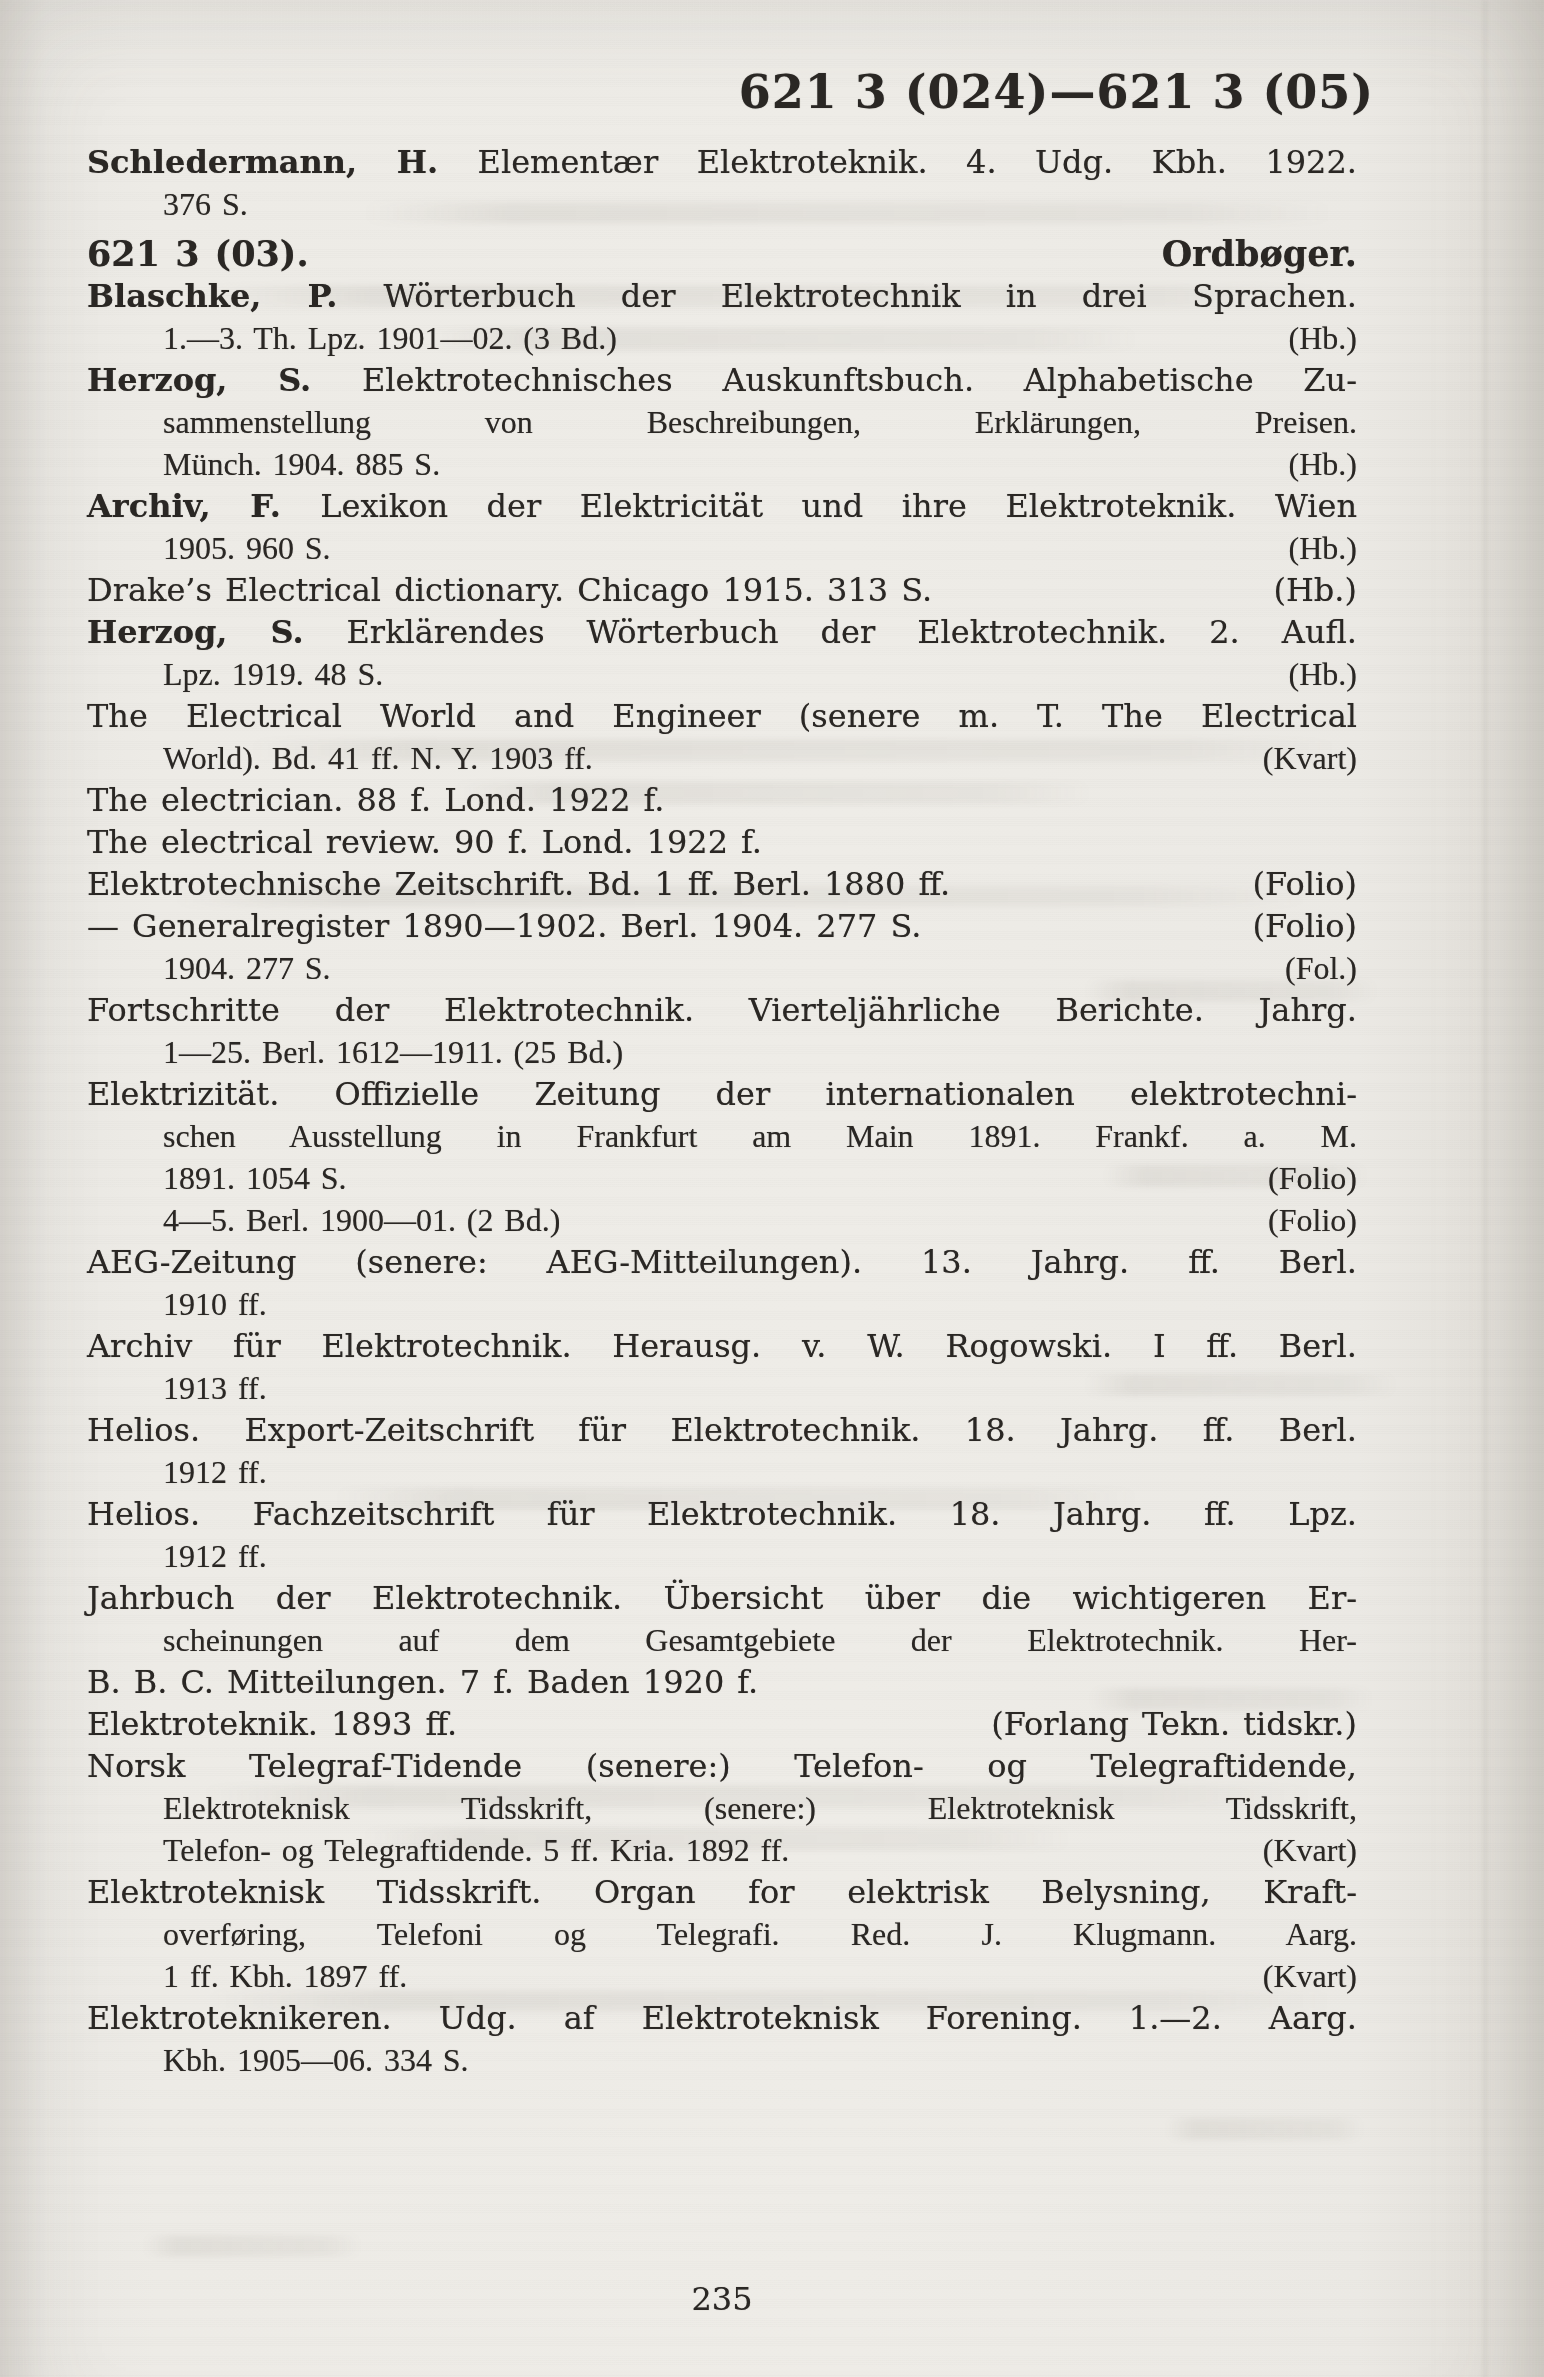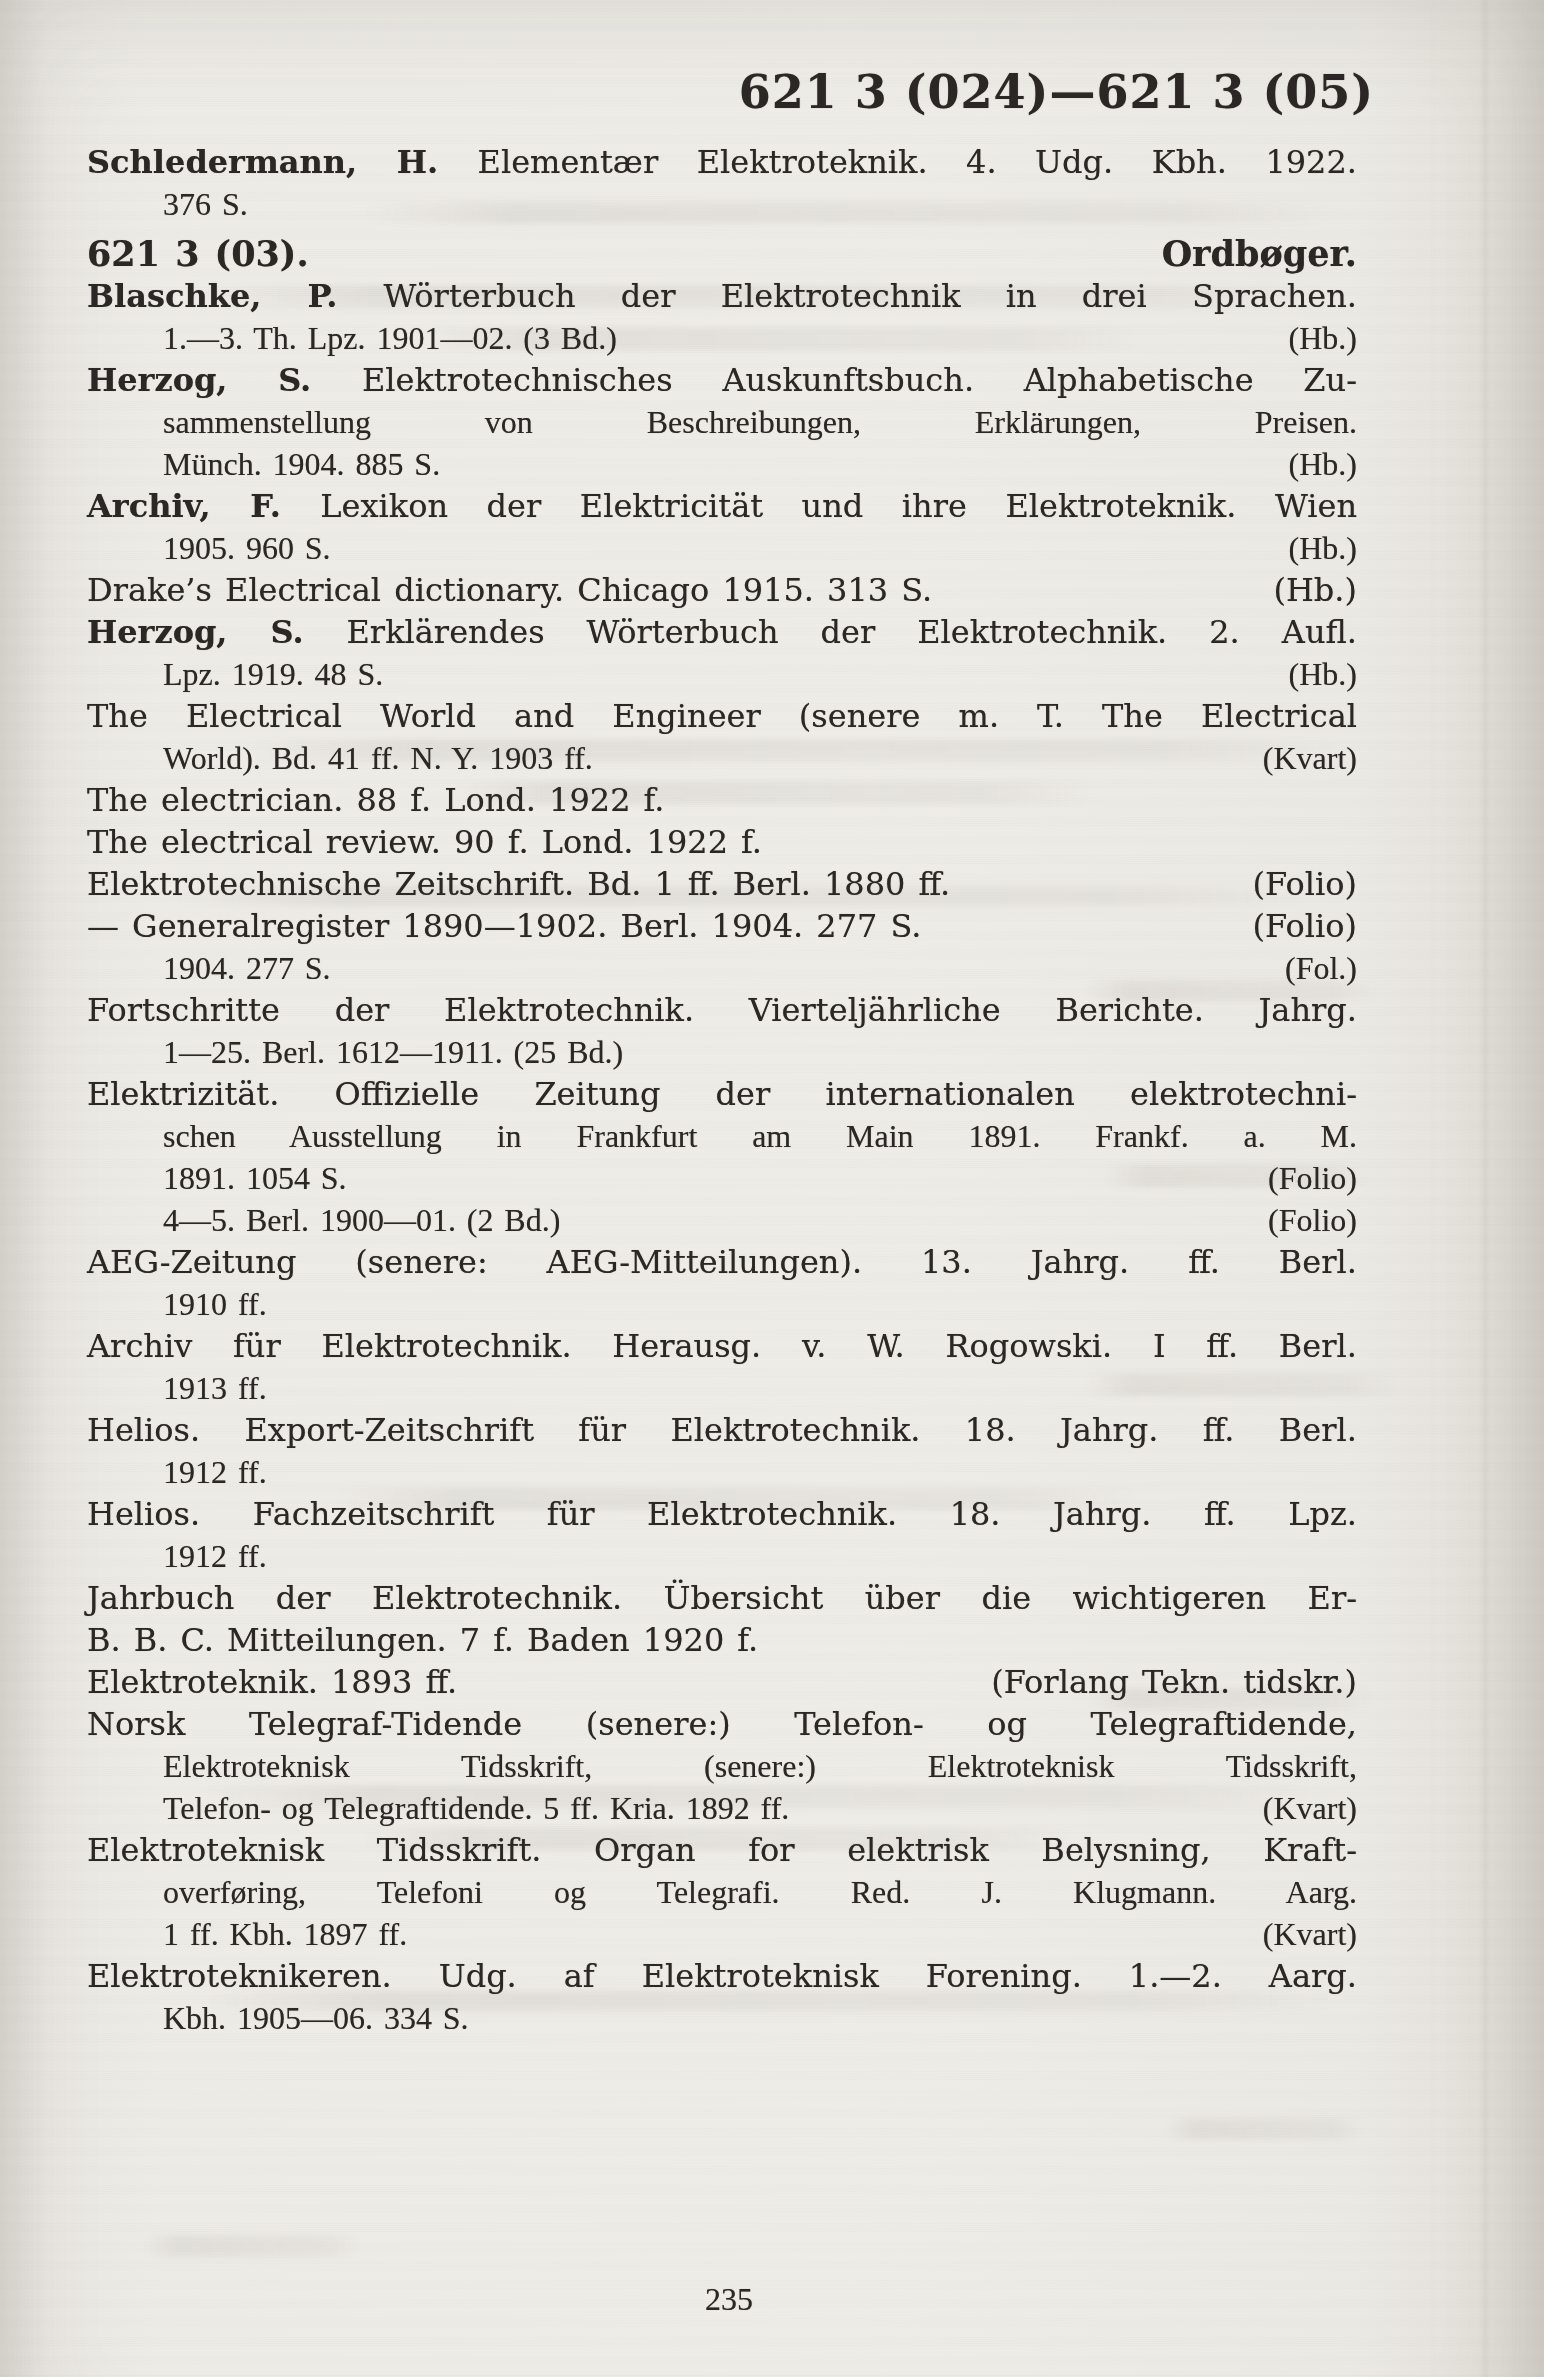--- a/index.html
+++ b/index.html
@@ -29,24 +29,23 @@
     position:absolute;top:141px;left:87px;width:1270px;
     font-size:32px;text-shadow:0 0 0.7px rgba(40,37,34,.5);word-spacing:2.9px;
   }
   .ln{height:42px;line-height:42px;}
   .full,.indent-full{text-align:justify;text-align-last:justify;}
   .tag,.indent-tag,.section{display:flex;justify-content:space-between;white-space:nowrap;}
   .indent,.indent-tag,.indent-full{padding-left:76px;font-family:Liberation Serif, serif;}
   .section{font-size:35px;font-weight:bold;margin-top:8px;}
   .b{font-weight:bold;}
   .pagenum{
-    position:absolute;top:2278px;left:94px;width:1270px;
+    position:absolute;top:2278px;left:87px;width:1270px;
     text-align:center;font-size:32px;line-height:42px;
     text-shadow:0 0 0.7px rgba(40,37,34,.5);
-    font-family:Liberation Serif, serif;
   }
 </style>
 </head>
 <body>
 
 <div class="page">
 
   <div class="streak" style="right:57px;width:3.8px;"></div>
   <div class="streak" style="right:110px;width:1.4px;opacity:.6;"></div>
   <div class="ghost" style="top:202px;left:361px;width:975px;"></div>
@@ -133,20 +132,21 @@
       </div>
       <div class="ln full"><span>AEG-Zeitung (senere: AEG-Mitteilungen). 13. Jahrg. ff. Berl.</span></div>
       <div class="ln indent"><span>1910 ff.</span></div>
       <div class="ln full"><span>Archiv für Elektrotechnik. Herausg. v. W. Rogowski. I ff. Berl.</span></div>
       <div class="ln indent"><span>1913 ff.</span></div>
       <div class="ln full"><span>Helios. Export-Zeitschrift für Elektrotechnik. 18. Jahrg. ff. Berl.</span></div>
       <div class="ln indent"><span>1912 ff.</span></div>
       <div class="ln full"><span>Helios. Fachzeitschrift für Elektrotechnik. 18. Jahrg. ff. Lpz.</span></div>
       <div class="ln indent"><span>1912 ff.</span></div>
       <div class="ln full"><span>Jahrbuch der Elektrotechnik. Übersicht über die wichtigeren Er-</span></div>
+      <div class="ln indent-full"><span>scheinungen auf dem Gesamtgebiete der Elektrotechnik. Her-</span></div>
       <div class="ln left"><span>B. B. C. Mitteilungen. 7 f. Baden 1920 f.</span></div>
       <div class="ln tag">
         <span>Elektroteknik. 1893 ff.</span>
         <span class="">(Forlang Tekn. tidskr.)</span>
       </div>
       <div class="ln full"><span>Norsk Telegraf-Tidende (senere:) Telefon- og Telegraftidende,</span></div>
       <div class="ln indent-full"><span>Elektroteknisk Tidsskrift, (senere:) Elektroteknisk Tidsskrift,</span></div>
       <div class="ln indent-tag">
         <span>Telefon- og Telegraftidende. 5 ff. Kria. 1892 ff.</span>
         <span class="">(Kvart)</span>

